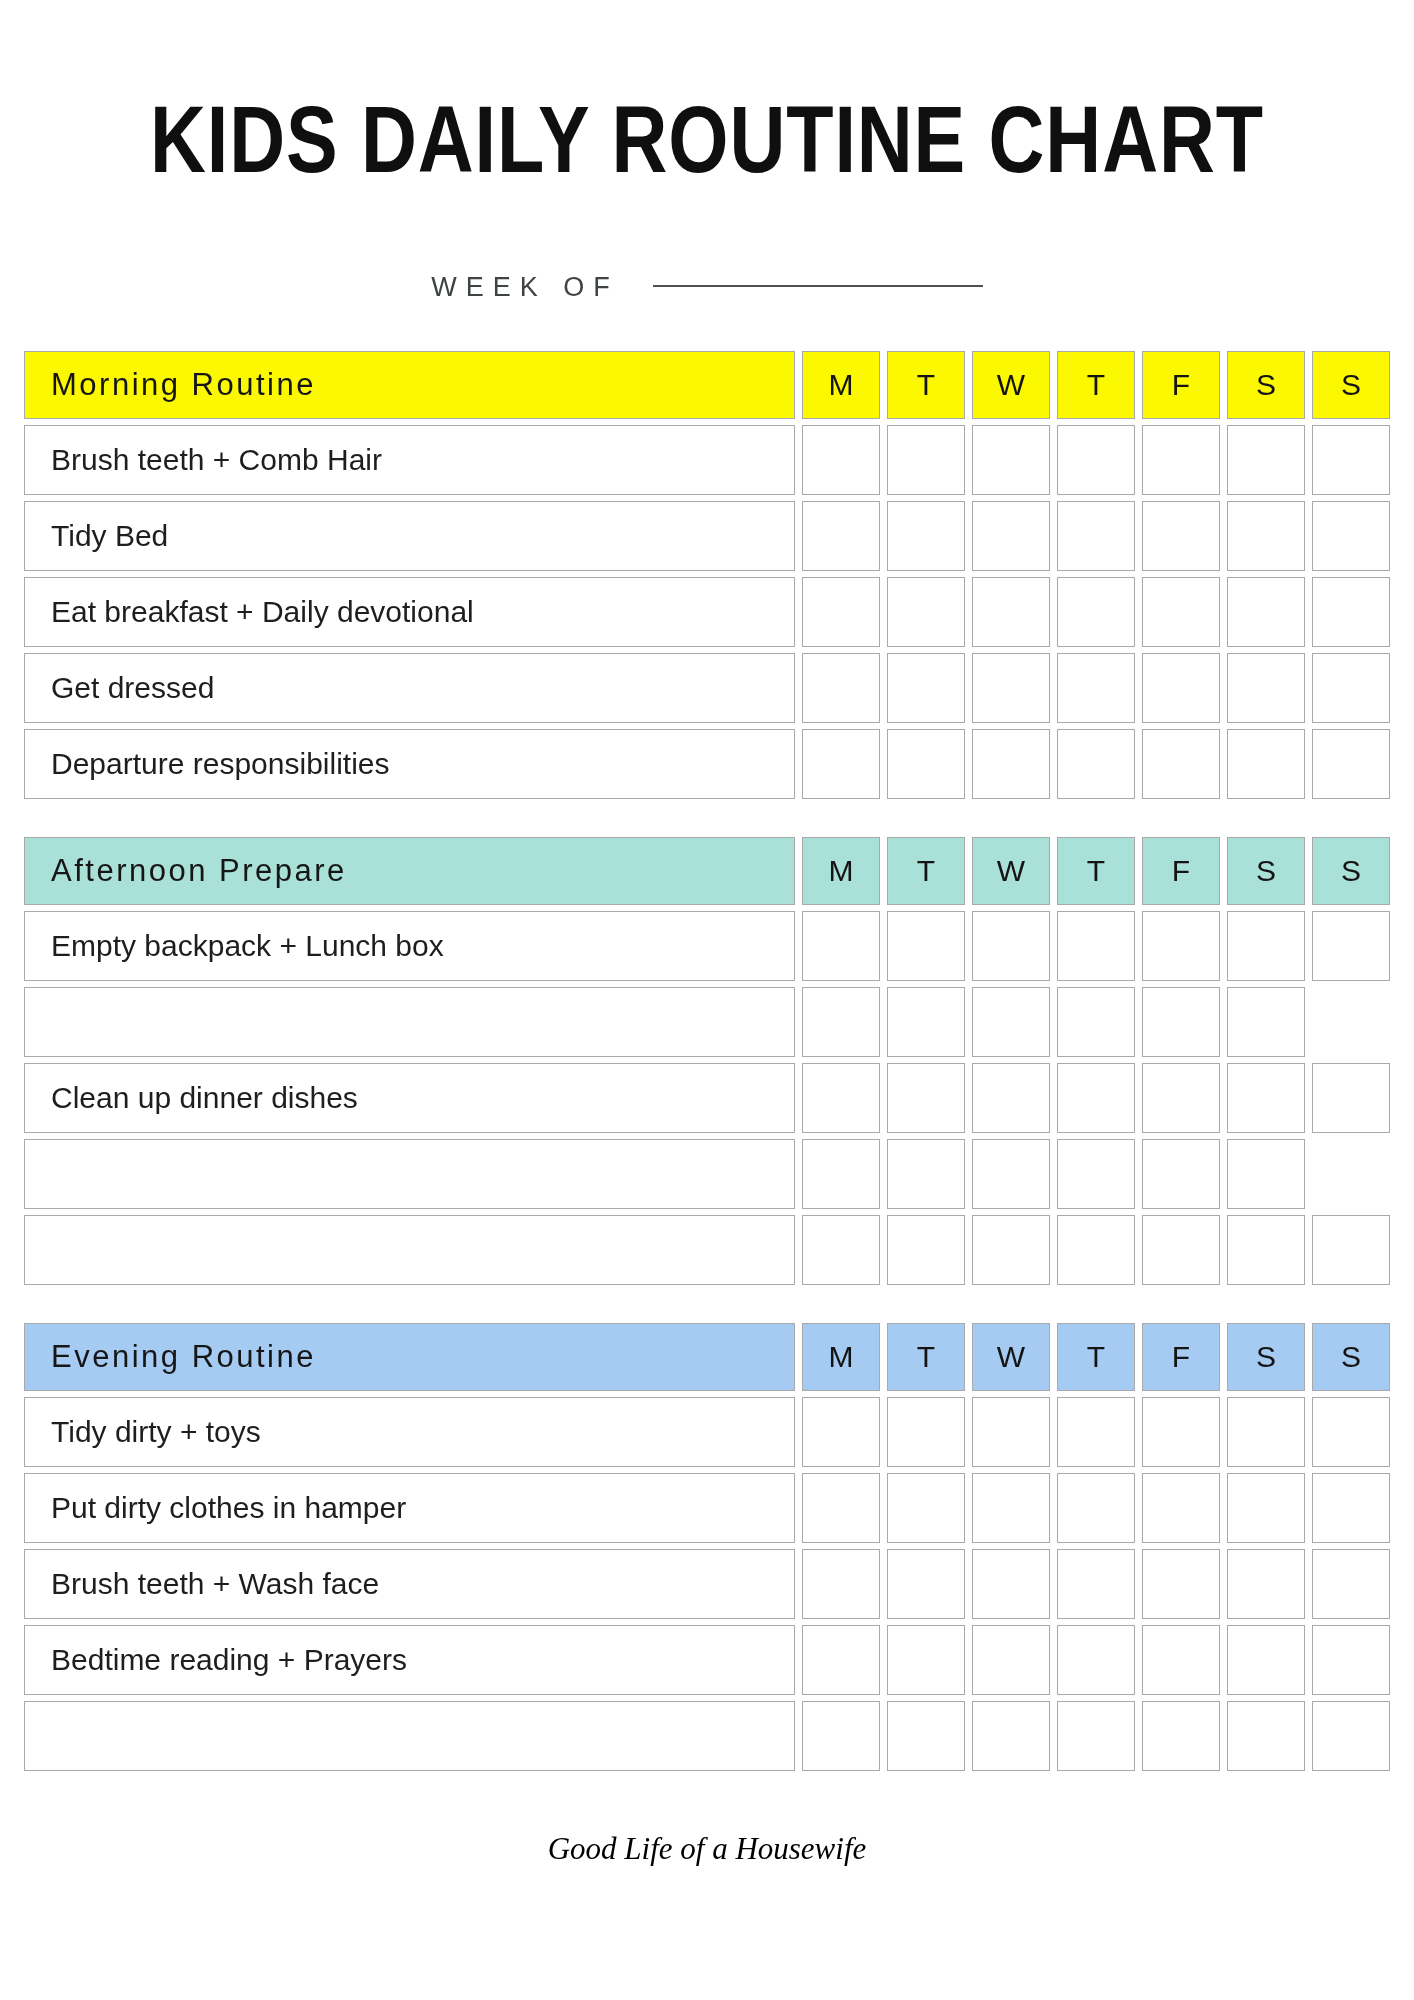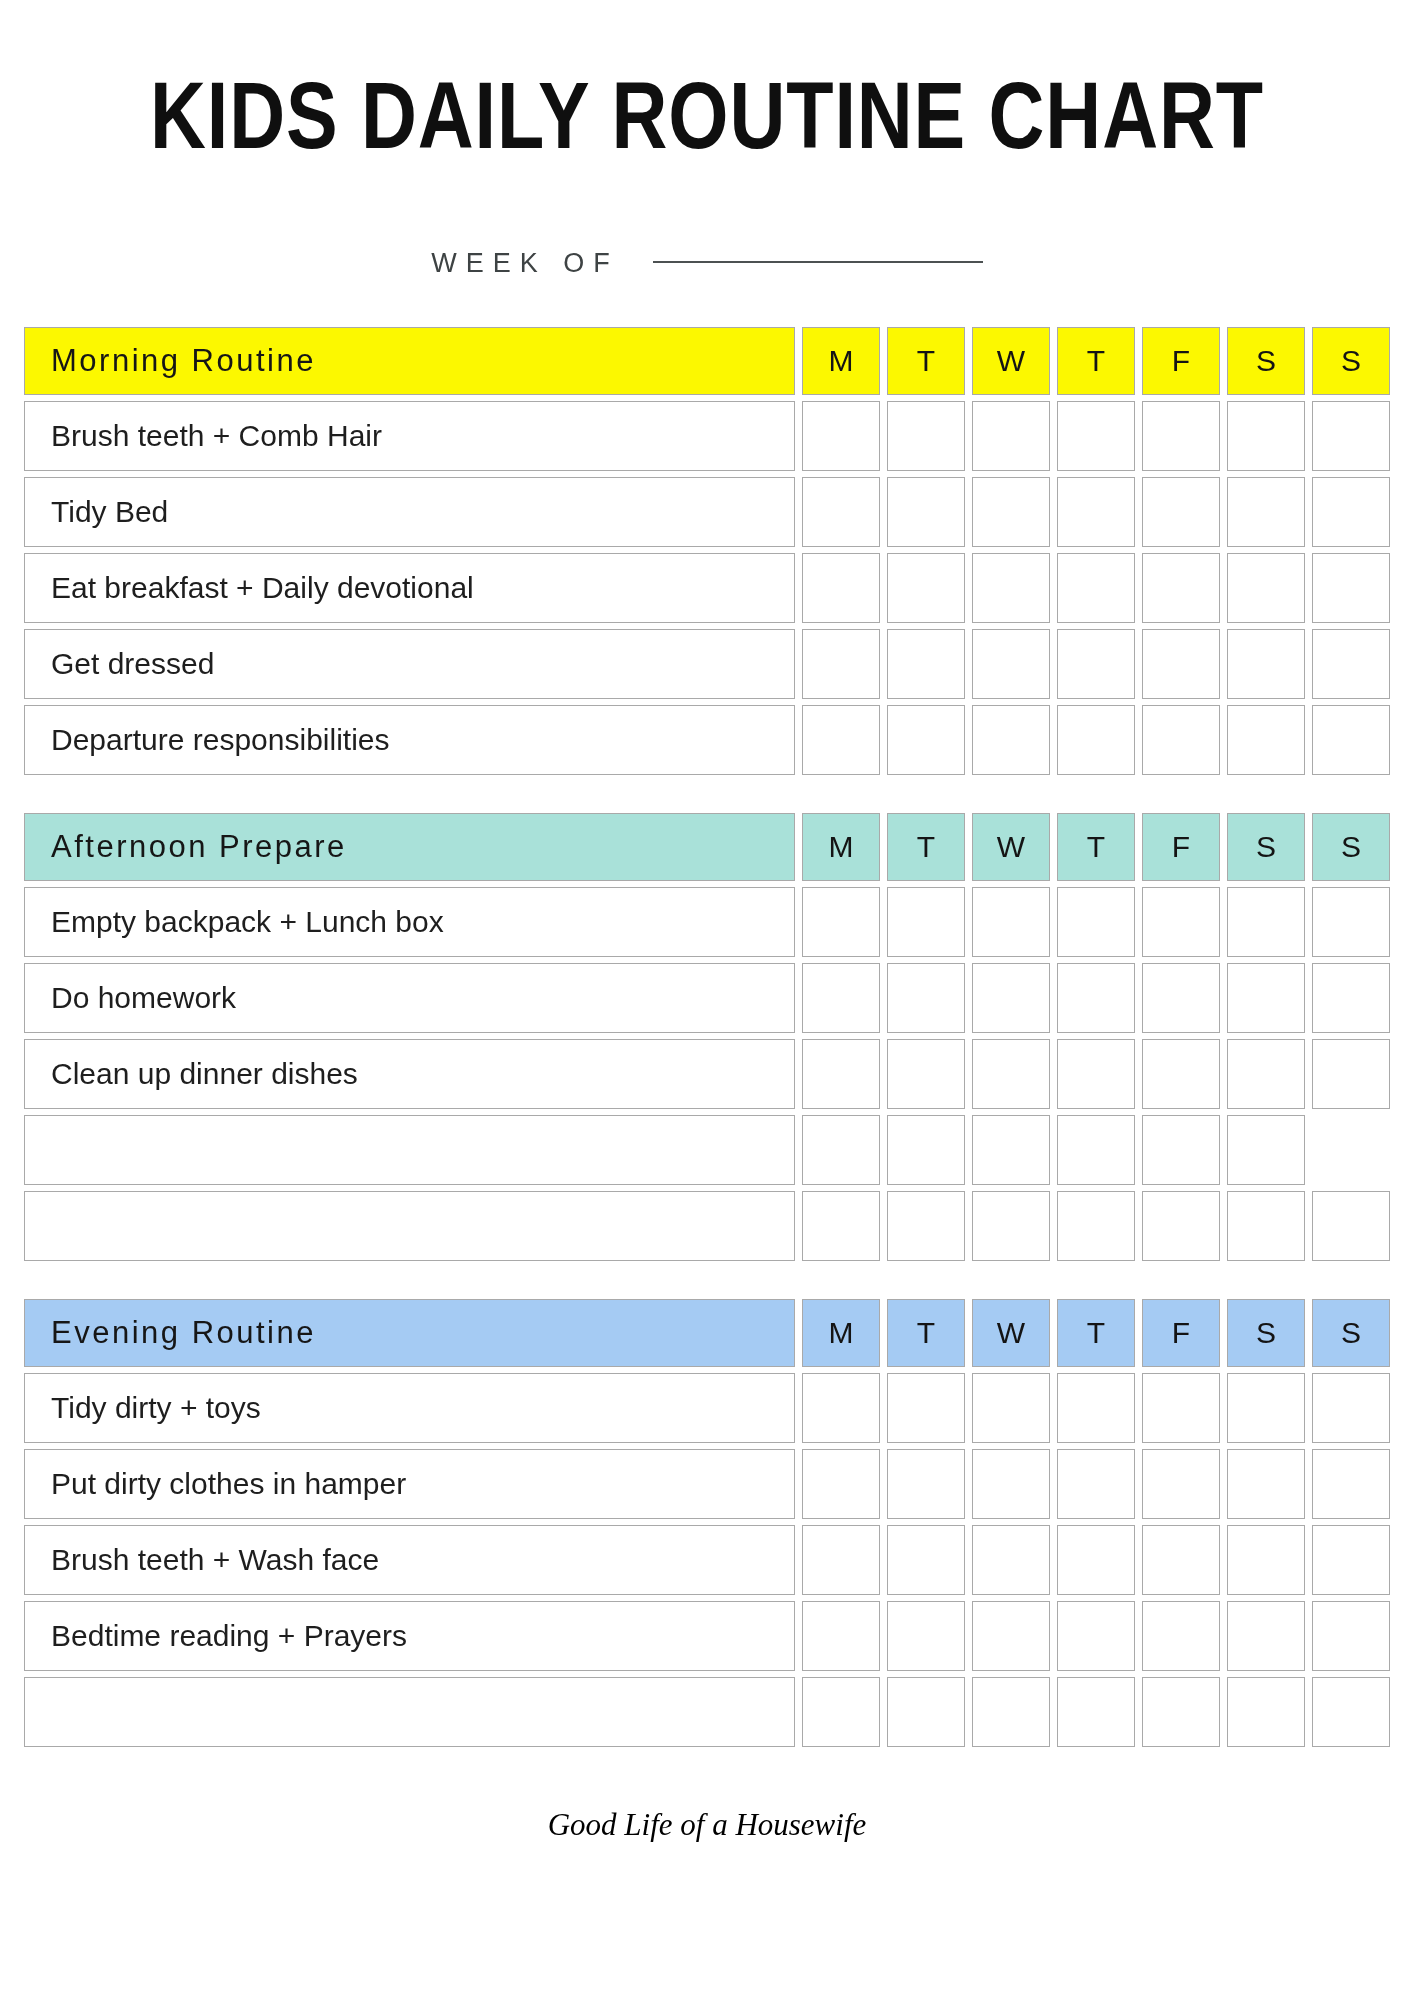--- a/index.html
+++ b/index.html
@@ -6,21 +6,21 @@
   html,body { background:#ffffff; }
   .page {
     position:relative;
     width:1414px; height:2000px;
     margin:0 auto;
     background:#ffffff;
     font-family:"Liberation Sans", sans-serif;
     color:#1e1e1e;
     overflow:hidden;
   }
-  .title-wrap { padding-top:72px; text-align:center; }
+  .title-wrap { padding-top:96px; text-align:center; }
   .page-title {
     display:inline-block;
     font-size:88px;
     font-weight:700;
     line-height:1;
     letter-spacing:1px;
     color:#0f0f0f;
     transform:scale(0.88,1.08);
     transform-origin:center;
     white-space:nowrap;
@@ -180,21 +180,20 @@
           <div class="cell task-cell">Empty backpack + Lunch box</div>
           <div class="cell day-cell"></div>
           <div class="cell day-cell"></div>
           <div class="cell day-cell"></div>
           <div class="cell day-cell"></div>
           <div class="cell day-cell"></div>
           <div class="cell day-cell"></div>
           <div class="cell day-cell"></div>
         </div>
         <div class="row">
-          <div class="cell task-cell">Do homework</div>
           <div class="cell day-cell"></div>
           <div class="cell day-cell"></div>
           <div class="cell day-cell"></div>
           <div class="cell day-cell"></div>
           <div class="cell day-cell"></div>
           <div class="cell day-cell"></div>
           <div class="cell day-cell"></div>
         </div>
         <div class="row">
           <div class="cell task-cell">Clean up dinner dishes</div>

